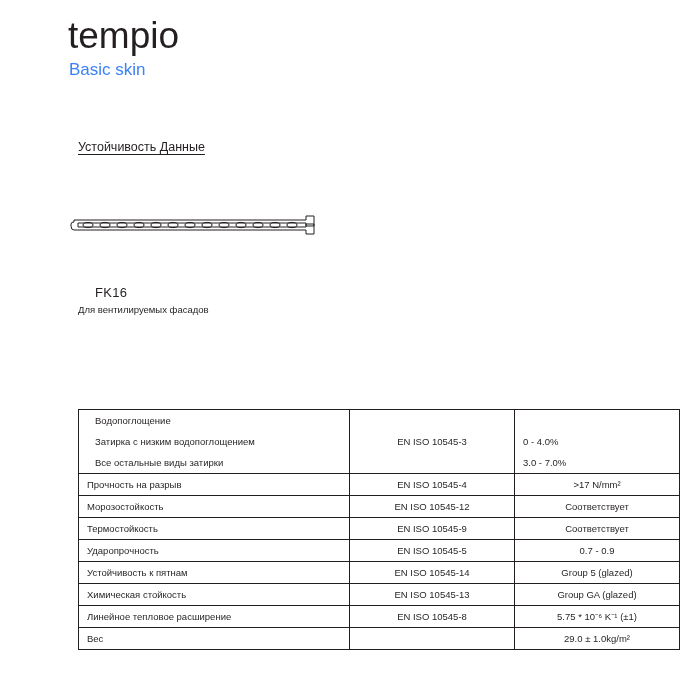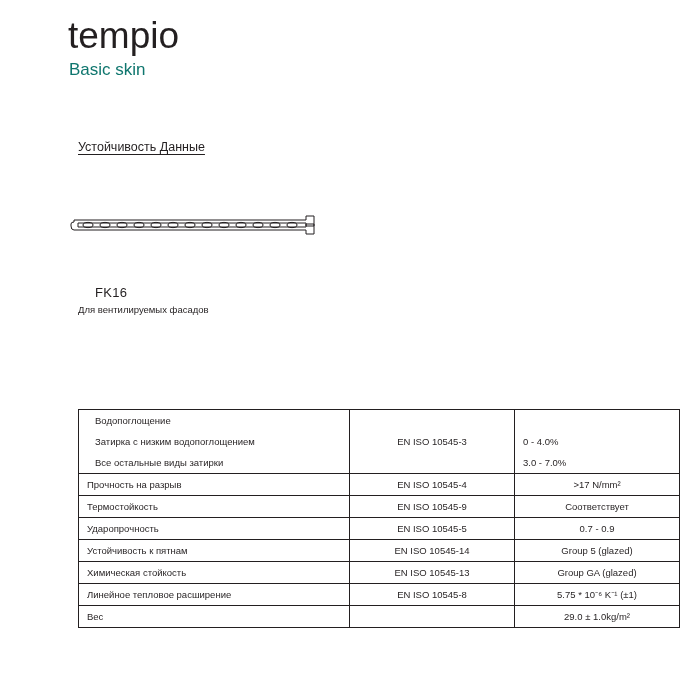--- a/index.html
+++ b/index.html
@@ -39,21 +39,21 @@
   .brand .b-bold {
     font-weight: 400;
     color: #231f20;
   }
   .subtitle {
     position: absolute;
     left: 69px;
     top: 60px;
     font-size: 17px;
     font-weight: 400;
-    color: #0f766e;
+    color: #3b82f6;
   }
 
   
   .section-title {
     position: absolute;
     left: 78px;
     top: 140px;
     font-size: 12.5px;
     color: #231f20;
     text-decoration: underline;
@@ -182,20 +182,25 @@
           <div class="val-line">3.0 - 7.0%</div>
         </td>
       </tr>
 
       <tr>
         <td class="col-name">Прочность на разрыв</td>
         <td class="col-std">EN ISO 10545-4</td>
         <td class="col-val">&gt;17 N/mm²</td>
       </tr>
 
+      <tr>
+        <td class="col-name">Морозостойкость</td>
+        <td class="col-std">EN ISO 10545-12</td>
+        <td class="col-val">Соответствует</td>
+      </tr>
 
       <tr>
         <td class="col-name">Термостойкость</td>
         <td class="col-std">EN ISO 10545-9</td>
         <td class="col-val">Соответствует</td>
       </tr>
 
       <tr>
         <td class="col-name">Ударопрочность</td>
         <td class="col-std">EN ISO 10545-5</td>

